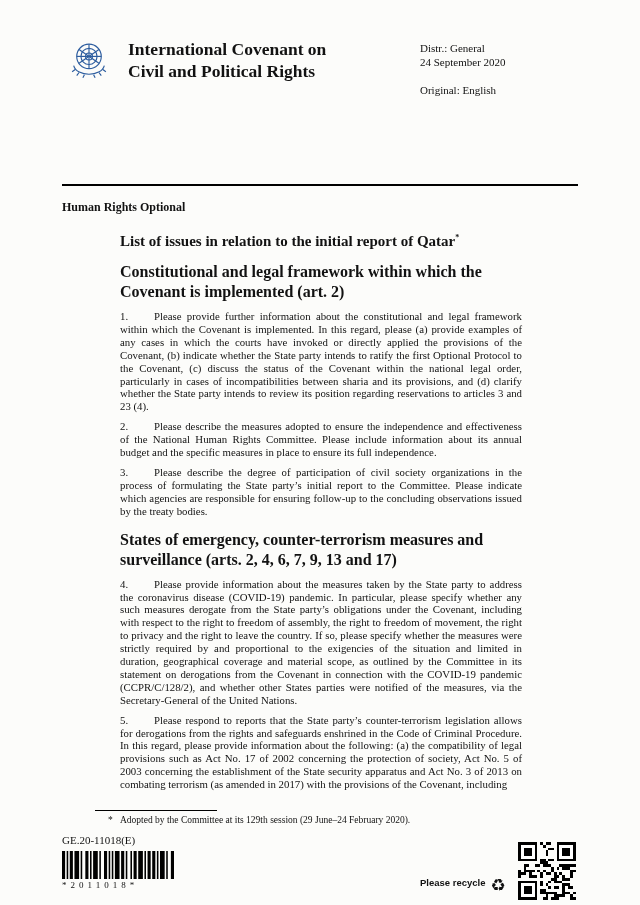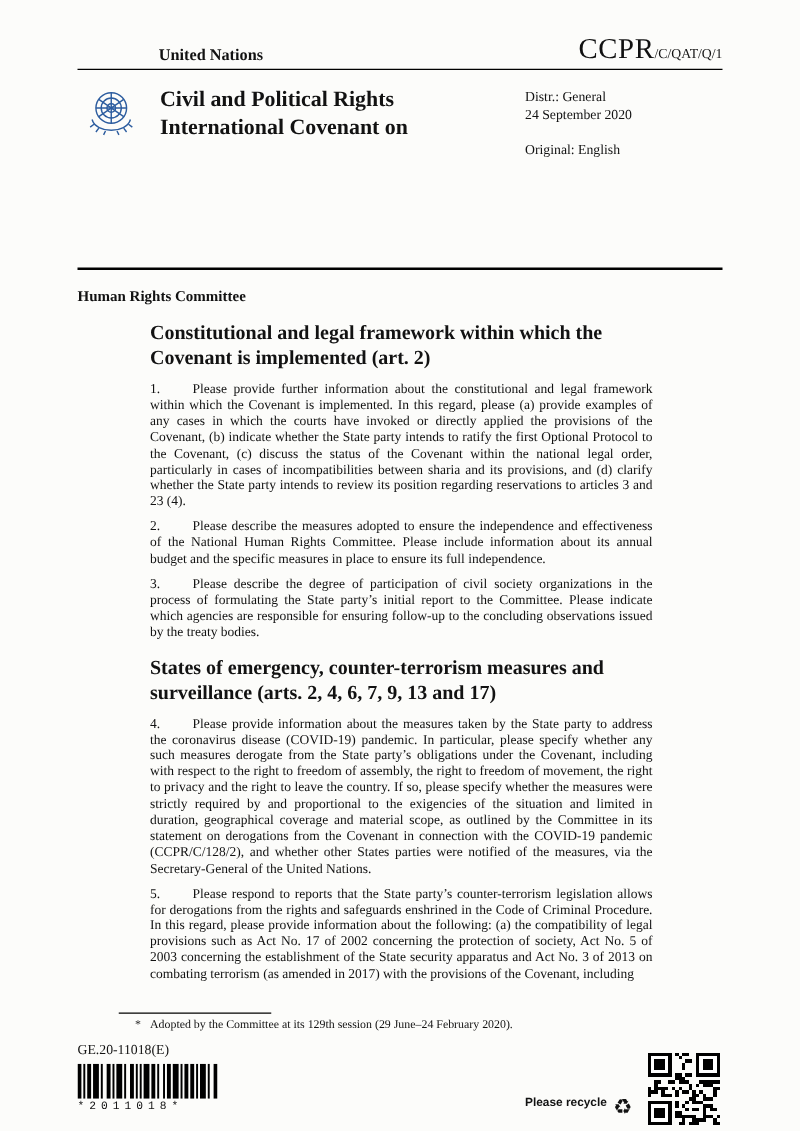--- a/index.html
+++ b/index.html
@@ -31,70 +31,67 @@
   .pnum{display:inline-block;width:34px;}
 
   .footnote{position:absolute;left:62px;top:810px;width:430px;}
   .fn-rule{width:122px;border-bottom:1px solid #000;margin-left:33px;margin-bottom:4px;}
   .fn-text{font-size:9.5px;}
   .fn-marker{display:inline-block;margin-left:46px;width:12px;font-size:9.5px;}
 
   .ge{position:absolute;left:62px;top:834px;font-size:11px;}
   .barcode{position:absolute;left:62px;top:851px;width:118px;}
   .barcode svg{display:block;}
-  .barcode-text{font-family:Liberation Mono, monospace;font-size:9px;letter-spacing:4px;margin-top:1px;white-space:nowrap;}
+  .barcode-text{font-family:Liberation Serif, serif;font-size:9px;letter-spacing:4px;margin-top:1px;white-space:nowrap;}
   .recycle{position:absolute;left:420px;top:877px;display:flex;
            font-family:"Liberation Sans",sans-serif;font-size:9.5px;font-weight:bold;}
   .recycle .glyph{font-size:17px;font-weight:normal;margin-left:5px;line-height:1;}
   .qr{position:absolute;left:518px;top:842px;width:58px;height:58px;}
 </style>
 </head>
 <body>
 
 <div class="page">
   <div class="inner">
 
-    <div class="topbar">
-      <span class="org">United Nations</span>
-      <span class="doc-symbol"><span class="sym-main">CCPR</span><span class="sym-suffix">/C/QAT/Q/1</span></span>
-    </div>
 
     <div class="masthead">
       <div class="emblem">
         <svg viewBox="0 0 60 60" width="46" height="46">
           <g stroke="#2d5d9f" fill="none" stroke-width="1.5">
             <circle cx="30" cy="24" r="16"></circle>
             <circle cx="30" cy="24" r="10.5"></circle>
             <circle cx="30" cy="24" r="4.5"></circle>
             <line x1="14" y1="24" x2="46" y2="24"></line>
             <line x1="30" y1="8" x2="30" y2="40"></line>
             <line x1="17" y1="15" x2="43" y2="33"></line>
             <line x1="43" y1="15" x2="17" y2="33"></line>
             <path d="M10 36 C 14 51, 46 51, 50 36"></path>
             <path d="M12 41 l-4 3 M17 45 l-3 4 M24 48 l-2 4 M48 41 l4 3 M43 45 l3 4 M36 48 l2 4"></path>
           </g>
         </svg>
       </div>
       <div class="cov-title">
+        <div>International Covenant on</div>
         <div>Civil and Political Rights</div>
-        <div>International Covenant on</div>
       </div>
       <div class="pubinfo">
         <div>Distr.: General</div>
         <div>24 September 2020</div>
         <div class="gap"></div>
         <div>Original: English</div>
       </div>
     </div>
 
     <div class="rule-thick"></div>
 
-    <div class="committee">Human Rights Committee</div>
+    <div class="committee">Human Rights Optional</div>
 
     <div class="content">
+      <h1 class="doc-title"><span>List of issues in relation to the initial report of Qatar</span><sup>*</sup></h1>
 
       <h3 class="sec-head">Constitutional and legal framework within which the Covenant is implemented (art. 2)</h3>
 
       <p class="para"><span class="pnum">1.</span><span>Please provide further information about the constitutional and legal framework within which the Covenant is implemented. In this regard, please (a) provide examples of any cases in which the courts have invoked or directly applied the provisions of the Covenant, (b) indicate whether the State party intends to ratify the first Optional Protocol to the Covenant, (c) discuss the status of the Covenant within the national legal order, particularly in cases of incompatibilities between sharia and its provisions, and (d) clarify whether the State party intends to review its position regarding reservations to articles 3 and 23 (4).</span></p>
 
       <p class="para"><span class="pnum">2.</span><span>Please describe the measures adopted to ensure the independence and effectiveness of the National Human Rights Committee. Please include information about its annual budget and the specific measures in place to ensure its full independence.</span></p>
 
       <p class="para"><span class="pnum">3.</span><span>Please describe the degree of participation of civil society organizations in the process of formulating the State party’s initial report to the Committee. Please indicate which agencies are responsible for ensuring follow-up to the concluding observations issued by the treaty bodies.</span></p>
 
       <h3 class="sec-head">States of emergency, counter-terrorism measures and surveillance (arts. 2, 4, 6, 7, 9, 13 and 17)</h3>

